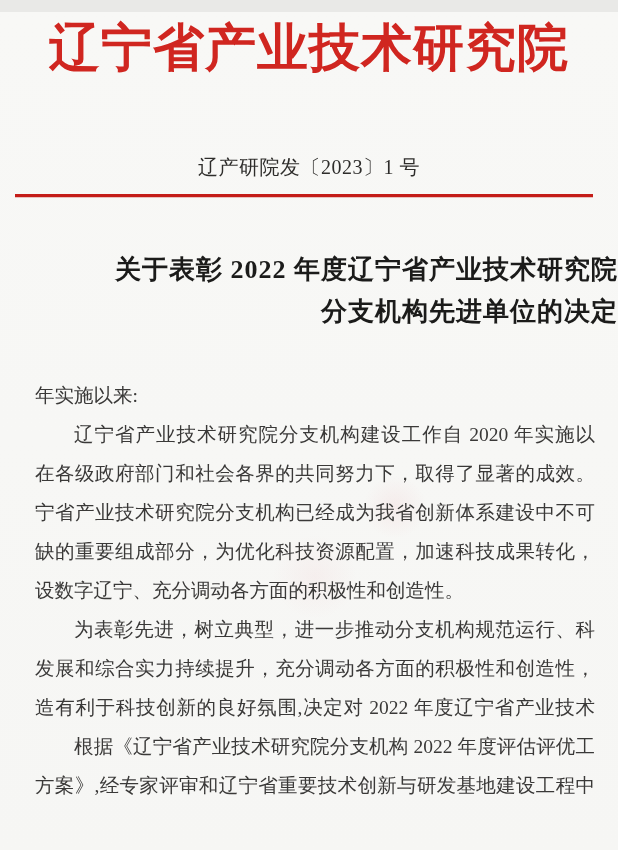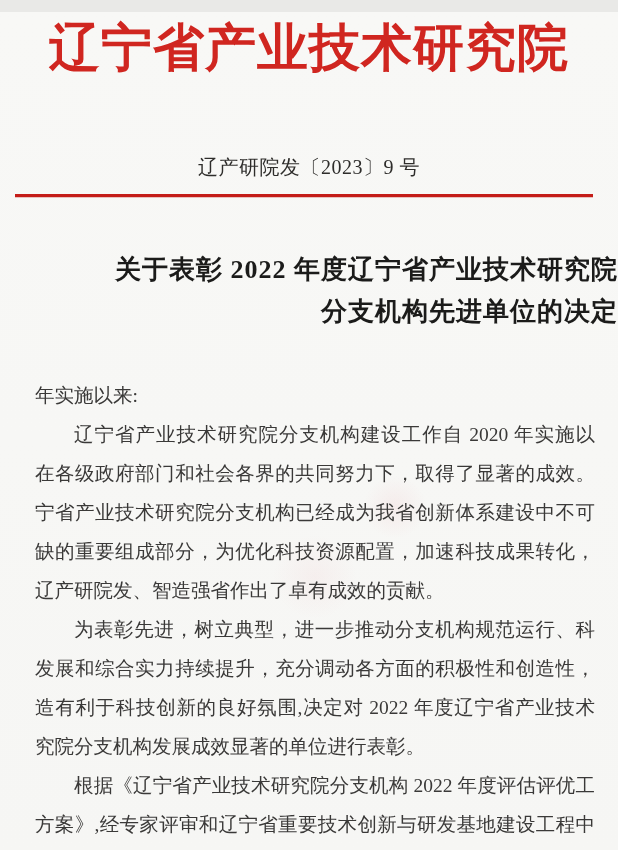--- a/index.html
+++ b/index.html
@@ -91,40 +91,39 @@
   .b-line.indent { text-indent: 2em; }
   .b-line.end { text-align-last: left; }
 </style>
 </head>
 <body>
 
 <div class="page">
 
   <div class="org-name">辽宁省产业技术研究院</div>
 
-  <div class="doc-number">辽产研院发〔2023〕9 号</div>
+  <div class="doc-number">辽产研院发〔2023〕1 号</div>
 
   <div class="red-rule"></div>
 
   <div class="doc-title">
     <span class="t-line">关于表彰 2022 年度辽宁省产业技术研究院</span>
     <span class="t-line">分支机构先进单位的决定</span>
   </div>
 
   <div class="body-text">
     <div class="b-line end">年实施以来:</div>
 
     <div class="b-line fill indent">辽宁省产业技术研究院分支机构建设工作自 2020 年实施以来，</div>
     <div class="b-line fill">在各级政府部门和社会各界的共同努力下，取得了显著的成效。辽</div>
     <div class="b-line fill">宁省产业技术研究院分支机构已经成为我省创新体系建设中不可或</div>
     <div class="b-line fill">缺的重要组成部分，为优化科技资源配置，加速科技成果转化，建</div>
-    <div class="b-line fill end">辽产研院发、智造强省作出了卓有成效的贡献。</div>
+    <div class="b-line fill end">设数字辽宁、充分调动各方面的积极性和创造性。</div>
 
     <div class="b-line fill indent">为表彰先进，树立典型，进一步推动分支机构规范运行、科学</div>
     <div class="b-line fill">发展和综合实力持续提升，充分调动各方面的积极性和创造性，营</div>
     <div class="b-line fill">造有利于科技创新的良好氛围,决定对 2022 年度辽宁省产业技术研</div>
-    <div class="b-line fill end">究院分支机构发展成效显著的单位进行表彰。</div>
 
     <div class="b-line fill indent">根据《辽宁省产业技术研究院分支机构 2022 年度评估评优工作</div>
     <div class="b-line fill">方案》,经专家评审和辽宁省重要技术创新与研发基地建设工程中心</div>
   </div>
 
 </div>
 
 </body></html>

